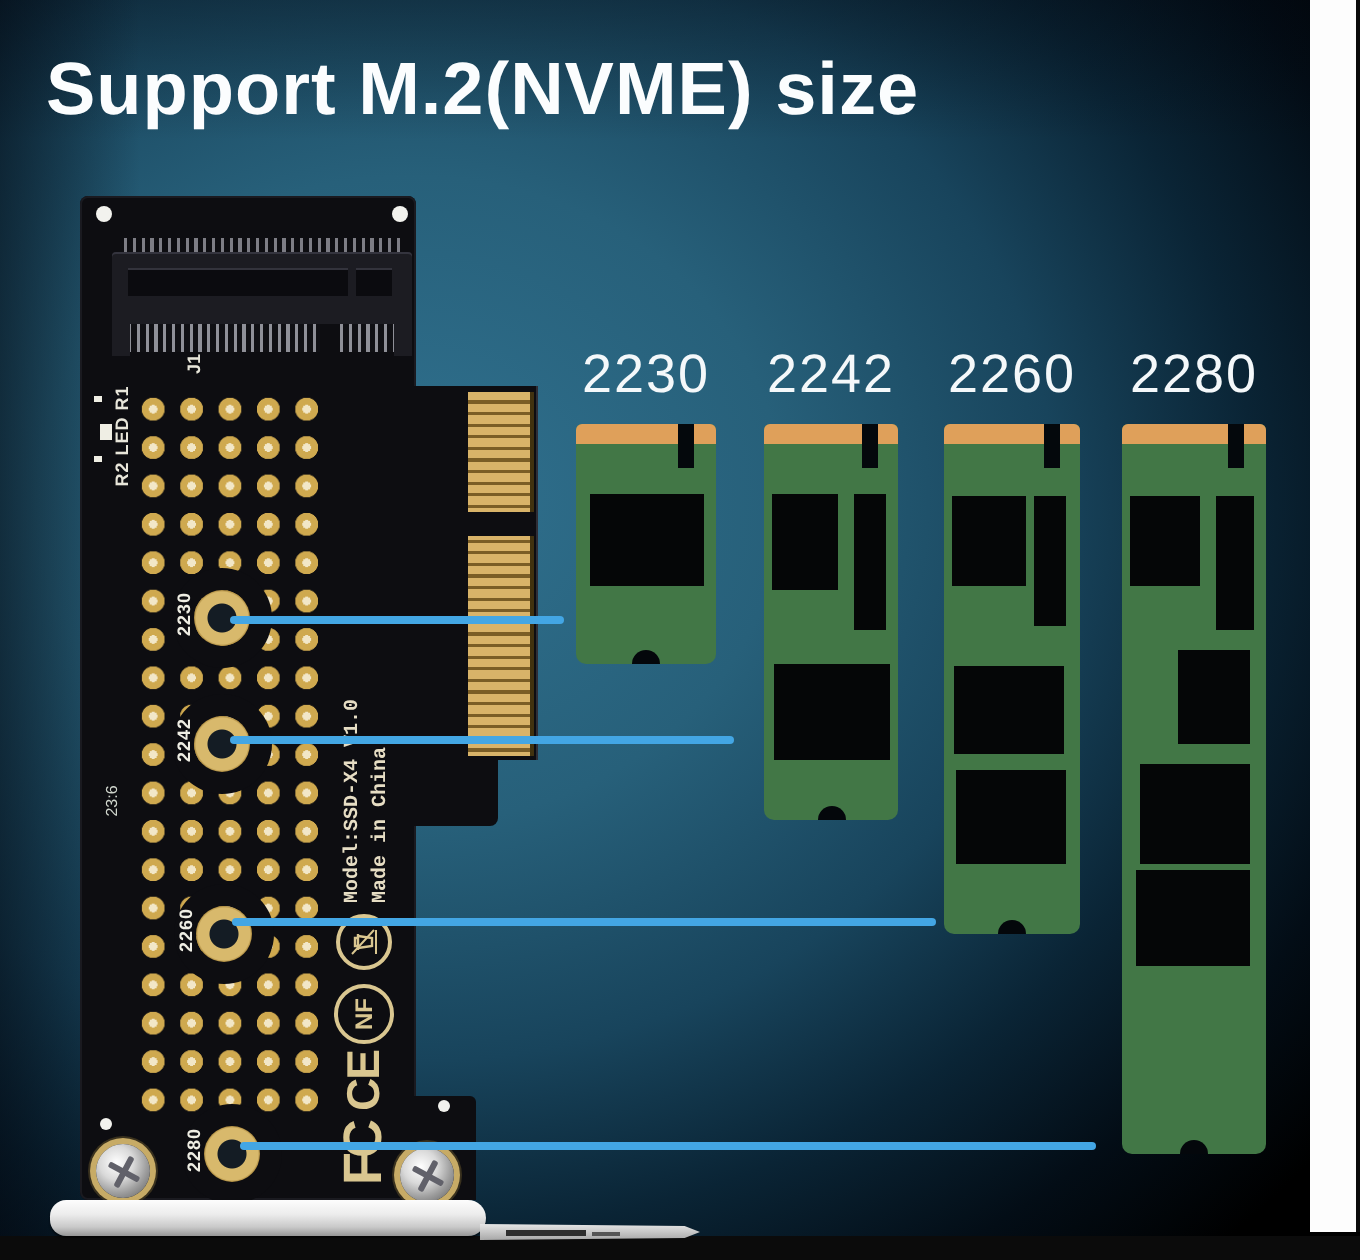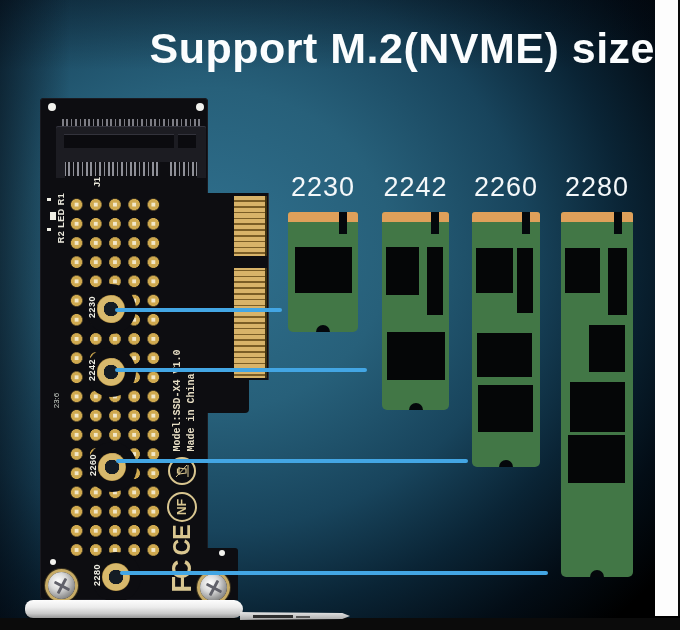--- a/index.html
+++ b/index.html
@@ -4,21 +4,21 @@
 <style>
   html,body{margin:0;padding:0;background:#000;}
   .scene{position:relative;width:680px;height:630px;overflow:hidden;
     font-family:"Liberation Sans", sans-serif;
     background:
       linear-gradient(90deg, rgba(2,6,14,.55) 0, rgba(2,6,14,0) 70px),
       linear-gradient(180deg, rgba(2,6,14,.35) 0, rgba(2,6,14,0) 70px),
       radial-gradient(620px 540px ellipse at 205px 250px, #30718f 0%, #27607a 30%, #18445c 52%, #0a2435 68%, #030d16 82%, #000 95%);}
   .abs{position:absolute;}
   
-  .title{left:0;top:24px;width:655px;text-align:right;color:#fbfdfe;font-size:43px;font-weight:700;letter-spacing:.5px;}
+  .title{left:0;top:24px;width:655px;text-align:left;color:#fbfdfe;font-size:37px;font-weight:700;letter-spacing:.5px;padding-left:23px;}
   
   .white-strip{left:655px;top:0;width:25px;height:616px;background:#fdfdfd;border-right:2px solid #0a0a0a;box-sizing:border-box;z-index:9;}
   .bottom-bar{left:0;top:618px;width:680px;height:12px;background:#0b0b0b;z-index:7;}
   
   .pcb{background:#0d0d11;}
   .pcb-main{left:40px;top:98px;width:168px;height:502px;border-radius:4px;box-shadow:inset 0 0 0 1px #1a1a20;}
   .pcb-wing{left:207px;top:193px;width:61px;height:187px;border-right:1px solid #2e2e36;}
   .pcb-tab{left:207px;top:378px;width:42px;height:35px;border-radius:0 0 4px 0;}
   .pcb-foot{left:207px;top:548px;width:31px;height:52px;border-radius:0 3px 0 0;}
   .fingers{left:234px;top:196px;width:33px;height:182px;background:repeating-linear-gradient(180deg,#d8b369 0 4.2px,#7a5d26 4.2px 5.8px);border-right:2px solid #41320f;box-sizing:border-box;}

